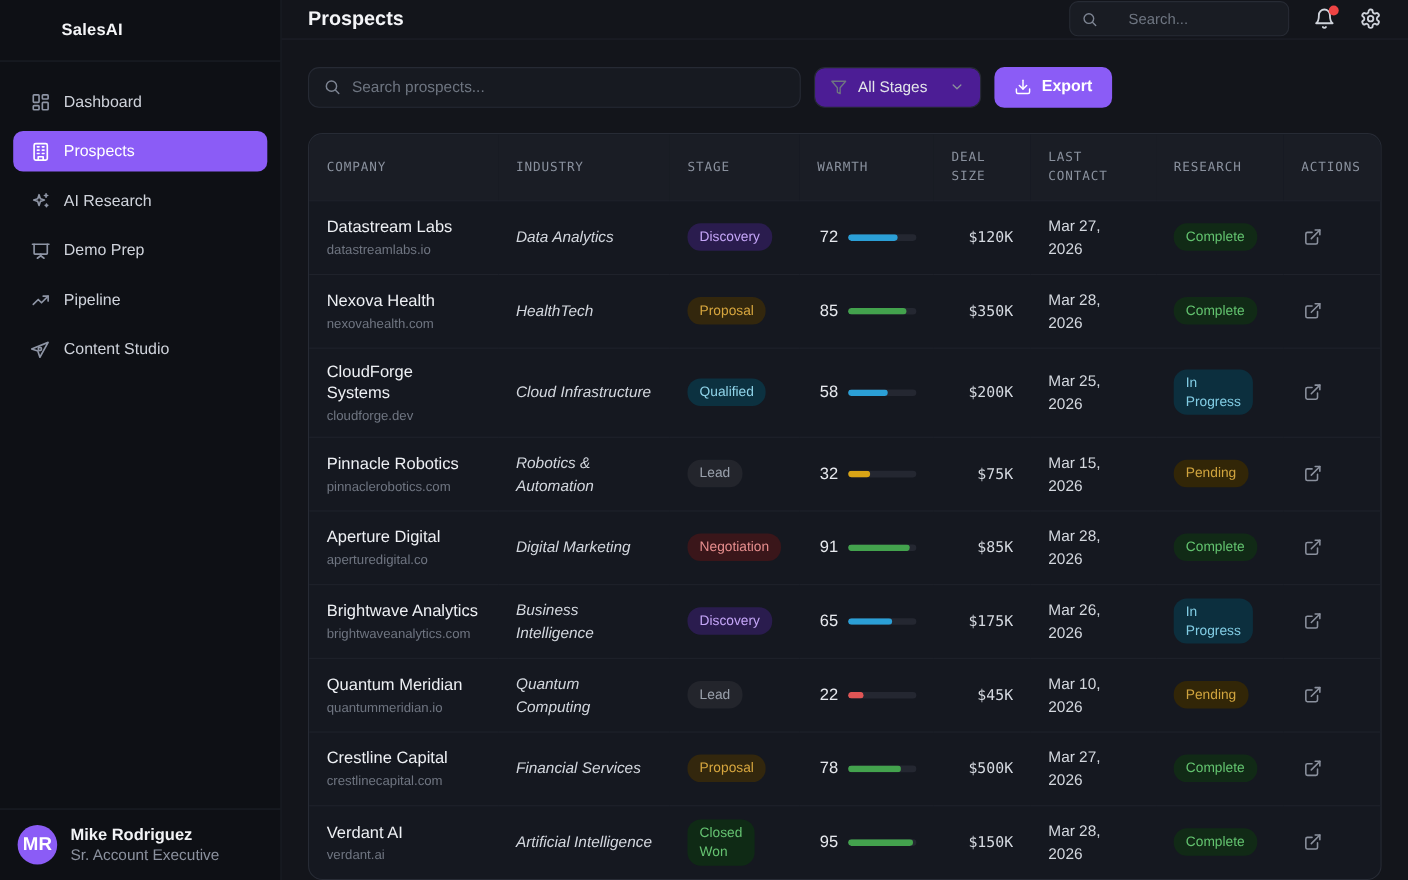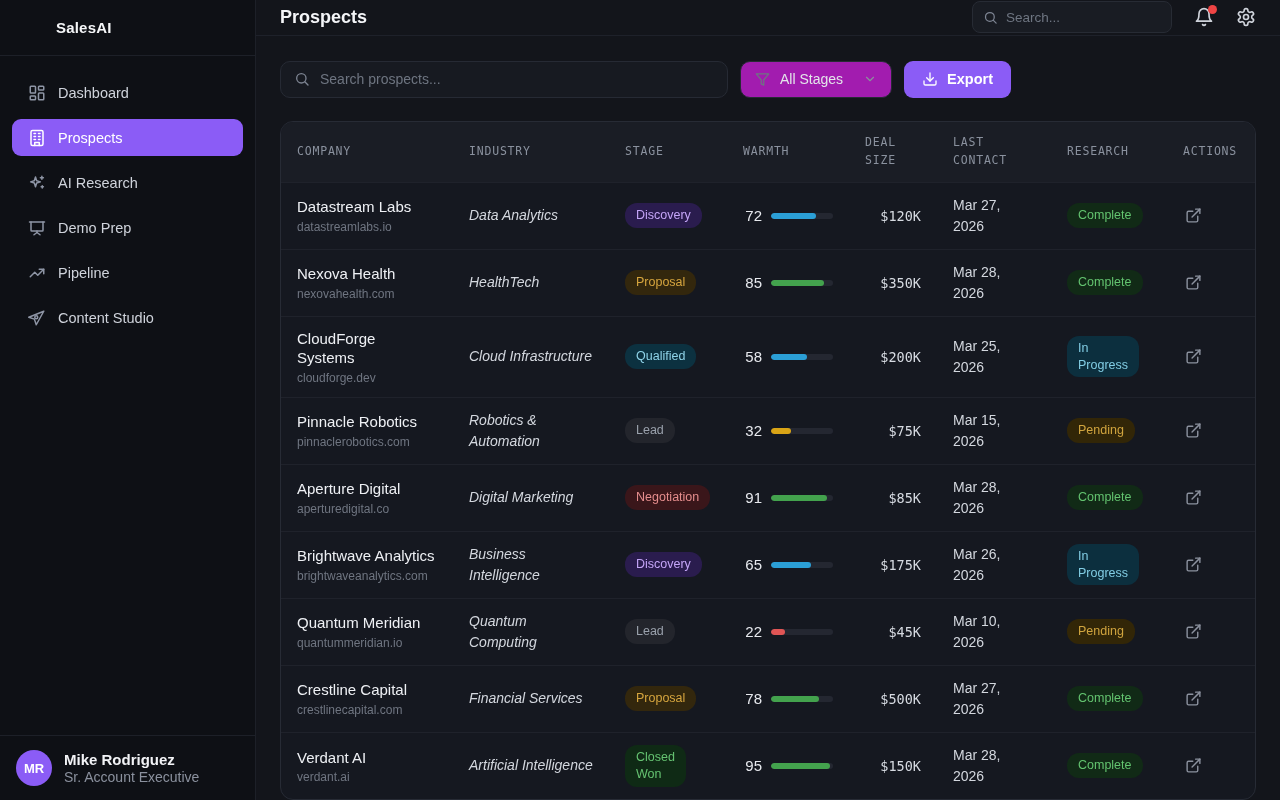--- a/index.html
+++ b/index.html
@@ -32,41 +32,41 @@
     color:#d9dce2; font-size:14.5px; cursor:pointer;
   }
   .theme-toggle svg { color:#a7adbb; }
   .user-card {
     border-top:1px solid #1d2028; padding:14px 16px;
     display:flex; align-items:center; gap:12px; cursor:pointer;
   }
   .avatar {
     width:36px; height:36px; border-radius:50%; background:#8b5cf6;
     display:flex; align-items:center; justify-content:center;
-    font-size:13px; font-weight:700; color:#fff; flex:none;
+    font-size:17px; font-weight:700; color:#fff; flex:none;
   }
   .user-name { font-size:15px; font-weight:600; color:#f2f3f6; line-height:1.25; }
   .user-role { font-size:14px; color:#8b919e; }
 
   
   .main { flex:1; display:flex; flex-direction:column; min-width:0; }
   .topbar {
     height:56px; display:flex; align-items:center; justify-content:space-between;
     padding:0 24px 0 24px; border-bottom:1px solid #1e212a;
   }
   .page-title { font-size:18px; font-weight:700; color:#f4f5f8; }
   .topbar-right { display:flex; align-items:center; gap:22px; }
   .top-search {
     width:200px; height:32px; background:#191c23; border:1px solid #272b34;
     border-radius:8px; display:flex; align-items:center; gap:8px; padding:0 10px;
   }
   .top-search svg { color:#7d8492; flex:none; }
   .top-search input {
     background:transparent; border:none; outline:none; color:#d7dae0;
-    font-size:13.5px; width:100%; font-family:"Liberation Sans",sans-serif;
+    font-size:13.5px; width:100%; font-family:"Liberation Sans",sans-serif;margin-left:20px;
   }
   .top-search input::placeholder { color:#6e7581; }
   .icon-btn { position:relative; background:none; border:none; color:#cfd3db; cursor:pointer;
     display:flex; align-items:center; }
   .notif-dot { position:absolute; top:-2px; right:-3px; width:9px; height:9px; border-radius:50%; }
 
   .content { padding:25px 24px 0 24px; }
 
   
   .toolbar { display:flex; align-items:center; }
@@ -75,21 +75,21 @@
     border-radius:10px; display:flex; align-items:center; gap:10px; padding:0 13px;
     margin-right:12px;
   }
   .search-box svg { color:#7d8492; flex:none; }
   .search-box input {
     background:transparent; border:none; outline:none; color:#d7dae0;
     font-size:14px; width:100%; font-family:"Liberation Sans",sans-serif;
   }
   .search-box input::placeholder { color:#6e7581; }
   .select-btn {
-    height:37px; background:#a21caf; border:1px solid #262a34; border-radius:10px;
+    height:37px; background:#4c1d95; border:1px solid #262a34; border-radius:10px;
     display:flex; align-items:center; gap:10px; padding:0 14px; margin-right:12px;
     color:#e3e5ea; font-size:14px; cursor:pointer; font-family:"Liberation Sans",sans-serif;
   }
   .select-btn .funnel { color:#6e7581; }
   .select-btn .chev { color:#8a909c; margin-left:10px; }
   .export-btn {
     height:37px; border:none; border-radius:9px; padding:0 18px;
     display:flex; align-items:center; gap:9px; color:#fff; font-size:14.5px;
     font-weight:600; cursor:pointer; font-family:"Liberation Sans",sans-serif;
   }

